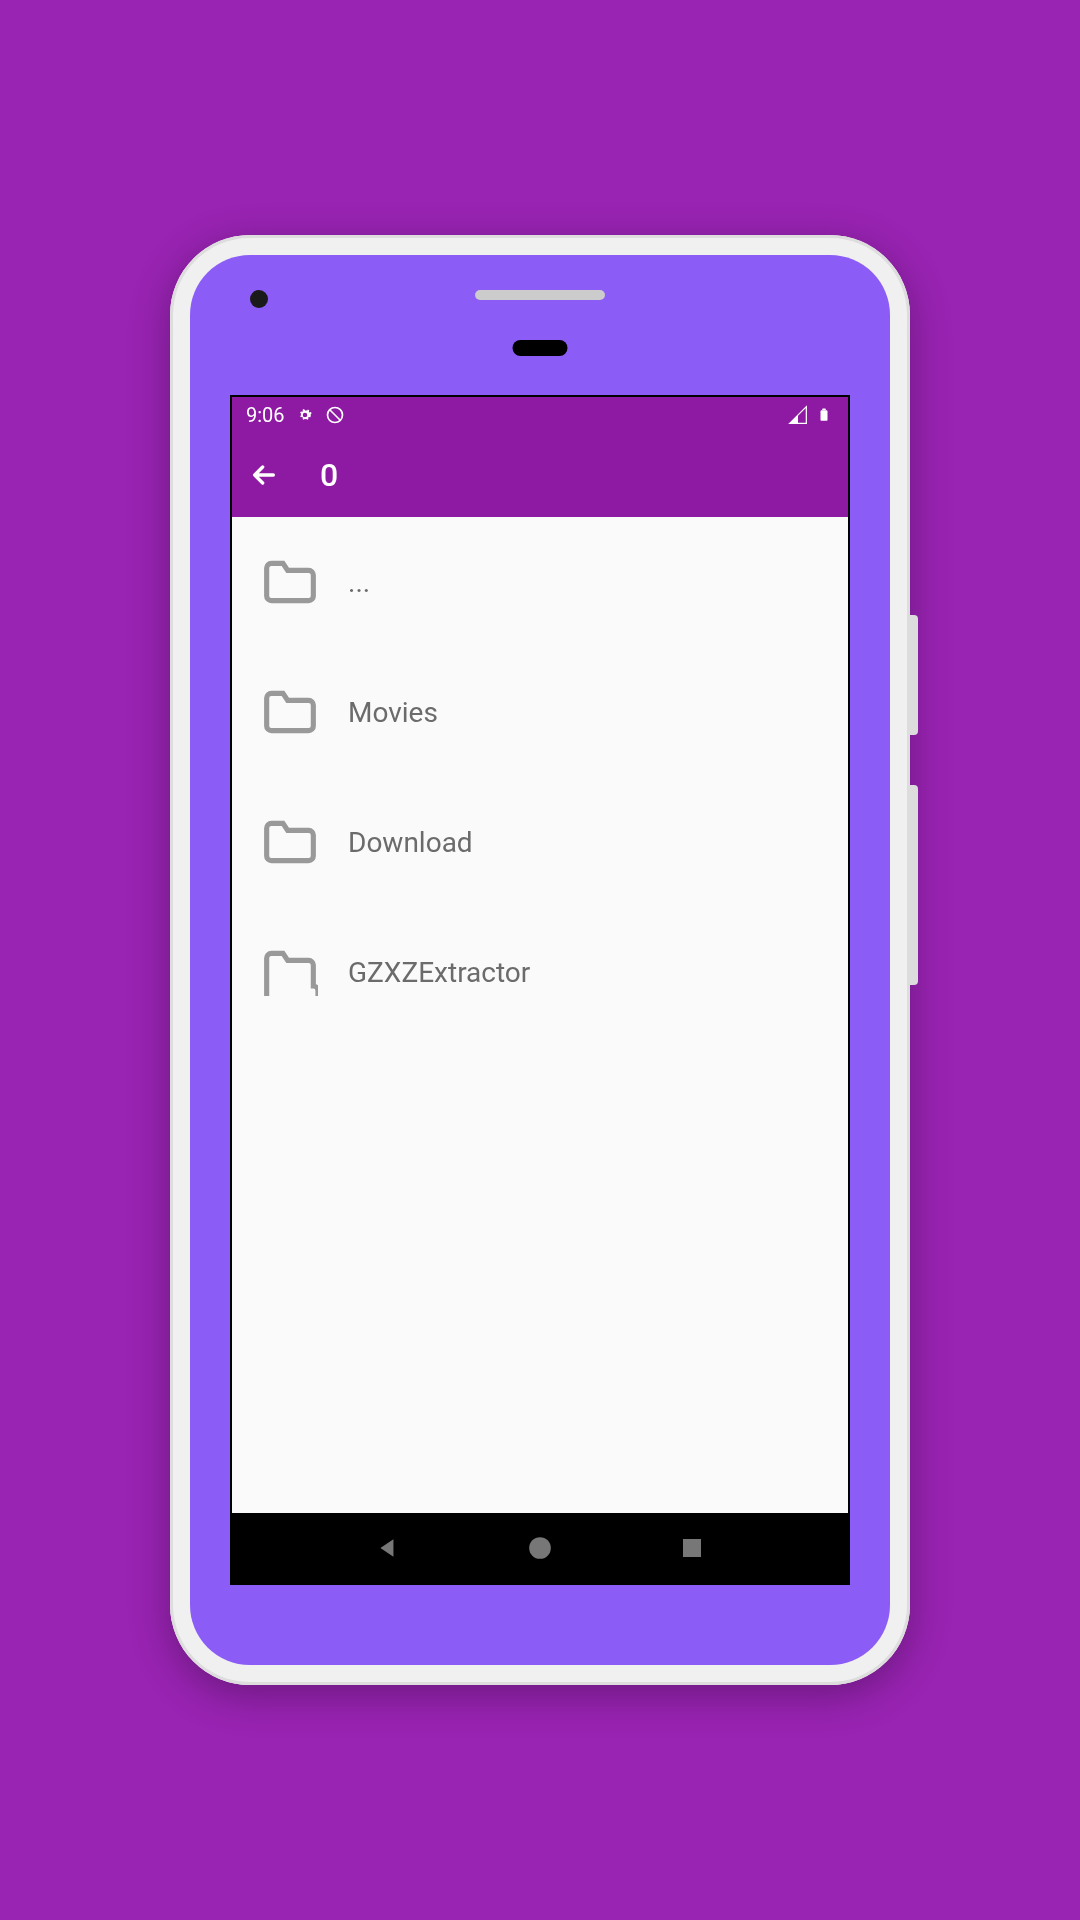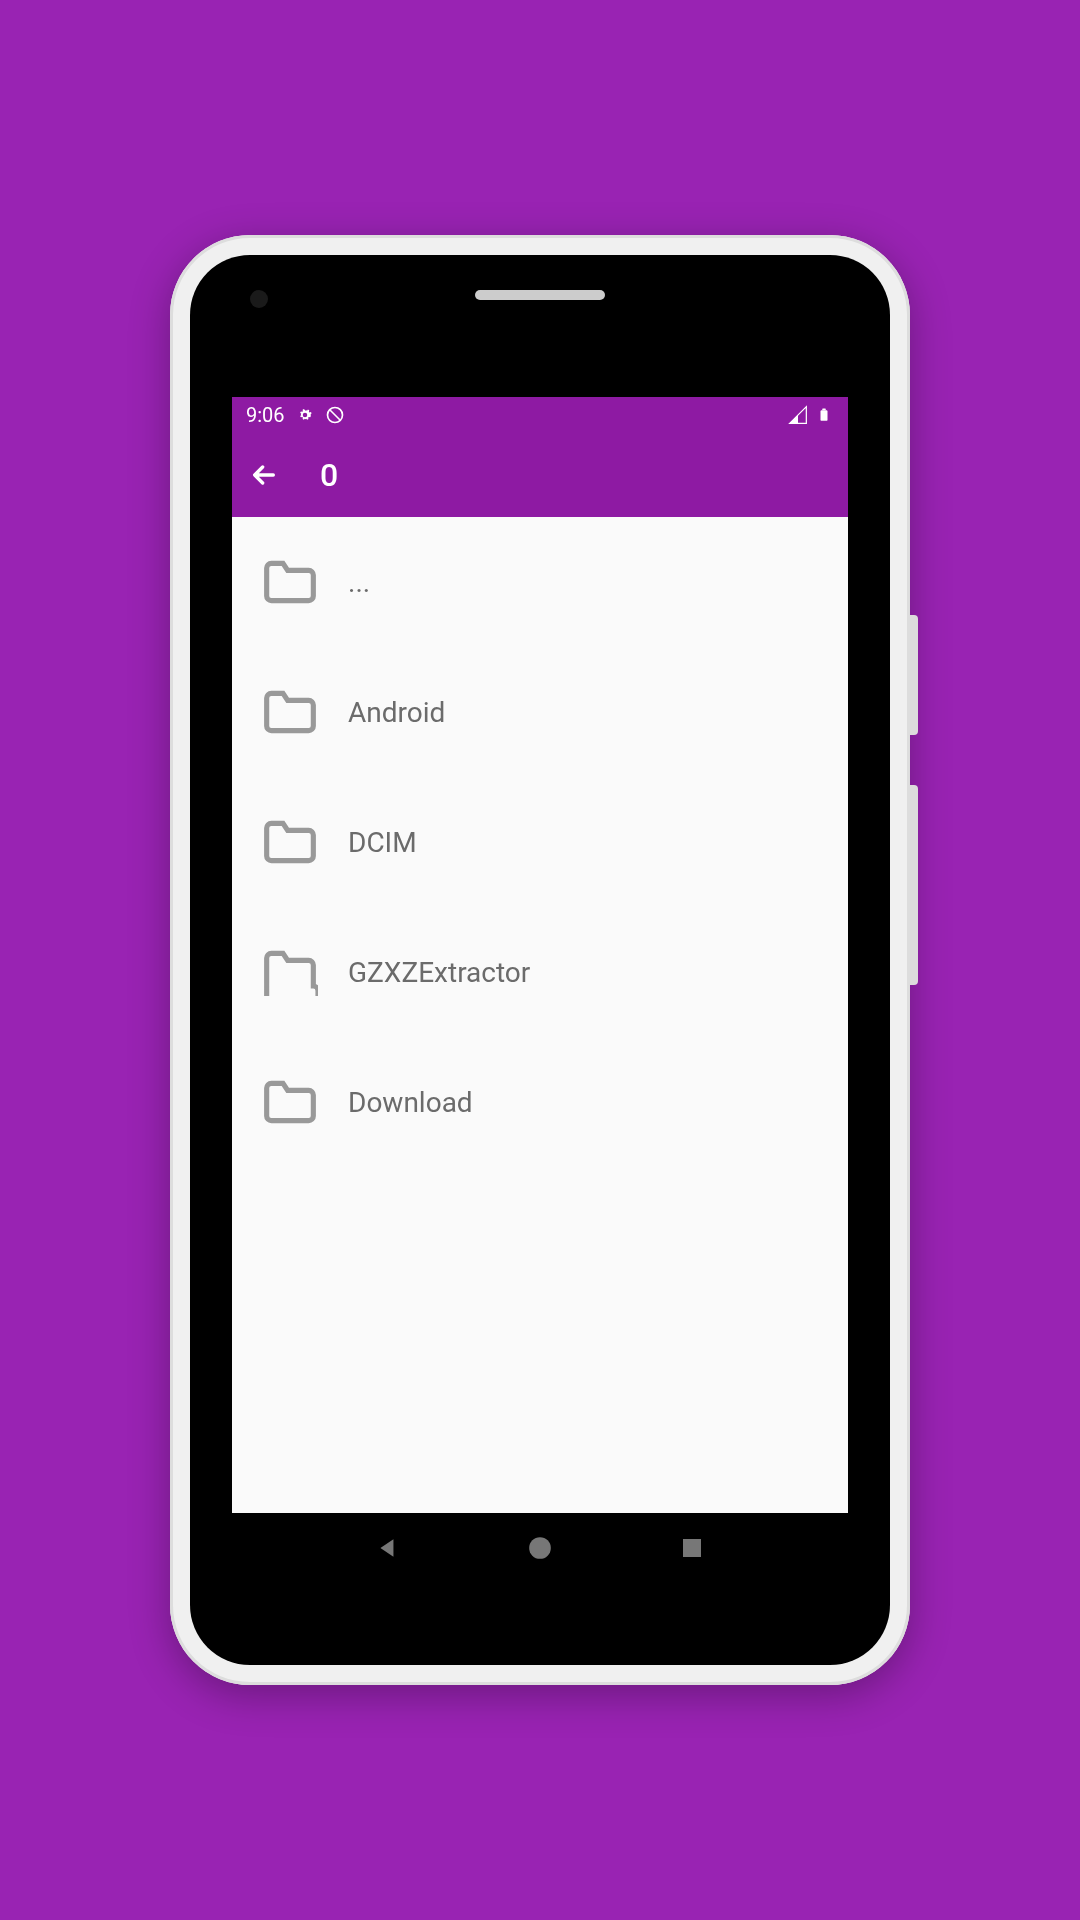--- a/index.html
+++ b/index.html
@@ -22,21 +22,21 @@
       height: 1450px;
       background: #f0f0f0;
       border-radius: 80px;
       padding: 20px;
       position: relative;
       box-shadow: 0 10px 40px rgba(0,0,0,0.3), inset 0 0 0 3px #ddd;
     }
     .phone-inner {
       width: 100%;
       height: 100%;
-      background: #000000;
+      background: #8b5cf6;
       border-radius: 60px;
       position: relative;
       overflow: hidden;
       display: flex;
       flex-direction: column;
       text-decoration: underline;
     }
     .camera-dot {
       position: absolute;
       top: 55px;
@@ -234,39 +234,33 @@
         <div class="file-item">
           <svg class="folder-icon" viewBox="0 0 24 20" fill="none" stroke="#999" stroke-width="2.2">
               <path d="M2 4a2 2 0 012-2h5l2 3h9a2 2 0 012 2v9a2 2 0 01-2 2H4a2 2 0 01-2-2V4z"></path>
             </svg>
           <span class="file-name">...</span>
         </div>
         <div class="file-item">
           <svg class="folder-icon" viewBox="0 0 24 20" fill="none" stroke="#999" stroke-width="2.2">
               <path d="M2 4a2 2 0 012-2h5l2 3h9a2 2 0 012 2v9a2 2 0 01-2 2H4a2 2 0 01-2-2V4z"></path>
             </svg>
-          <span class="file-name">Android</span>
+          <span class="file-name">Movies</span>
         </div>
         <div class="file-item">
           <svg class="folder-icon" viewBox="0 0 24 20" fill="none" stroke="#999" stroke-width="2.2">
               <path d="M2 4a2 2 0 012-2h5l2 3h9a2 2 0 012 2v9a2 2 0 01-2 2H4a2 2 0 01-2-2V4z"></path>
             </svg>
-          <span class="file-name">DCIM</span>
+          <span class="file-name">Download</span>
         </div>
         <div class="file-item">
           <svg class="folder-icon" viewBox="0 0 24 20" fill="none" stroke="#999" stroke-width="2.2">
               <path d="M2 4a2 2 0 012-2h5l2 3h9a2 2 0 012 2v9a2 2 0 012 2v9a2 2 0 01-2 2H4a2 2 0 01-2-2V4z"></path>
             </svg>
           <span class="file-name">GZXZExtractor</span>
-        </div>
-        <div class="file-item">
-          <svg class="folder-icon" viewBox="0 0 24 20" fill="none" stroke="#999" stroke-width="2.2">
-              <path d="M2 4a2 2 0 012-2h5l2 3h9a2 2 0 012 2v9a2 2 0 01-2 2H4a2 2 0 01-2-2V4z"></path>
-            </svg>
-          <span class="file-name">Download</span>
         </div>
       </div>
 
       <div class="nav-bar">
         <div class="nav-btn">
           <svg viewBox="0 0 24 24" width="26" height="26" fill="#777">
               <path d="M17 4v16L5 12z"></path>
             </svg>
         </div>
         <div class="nav-btn">

